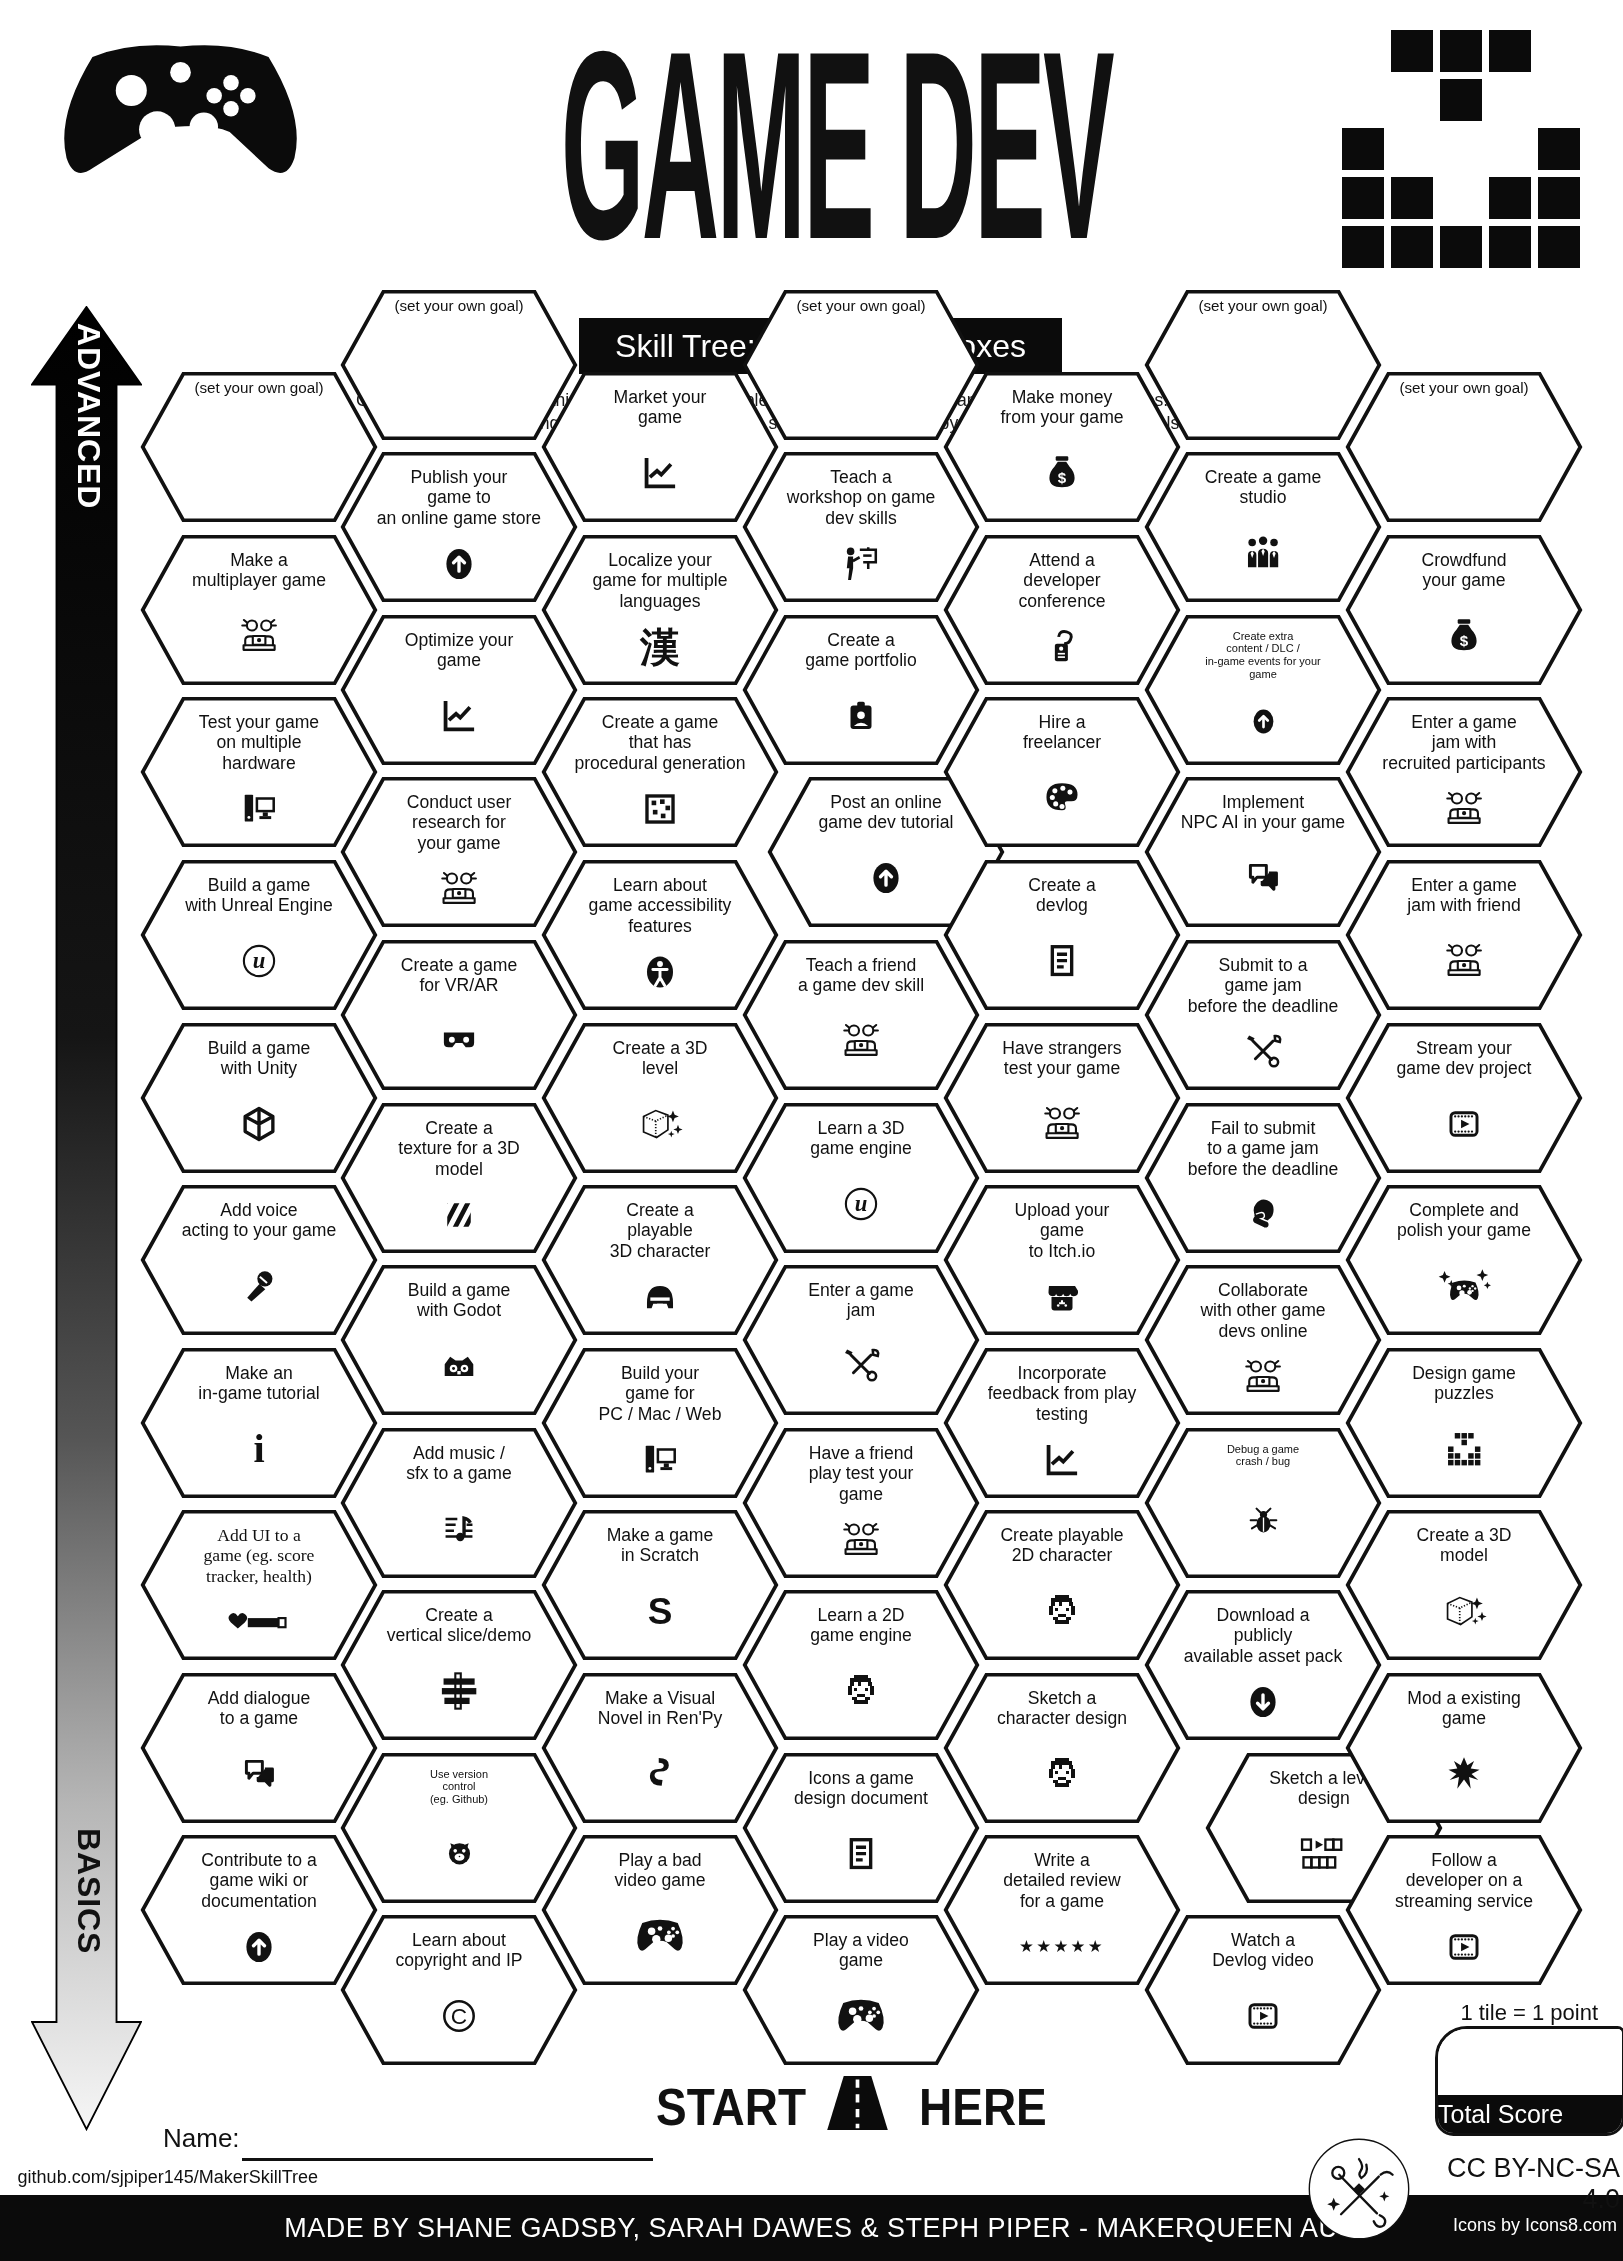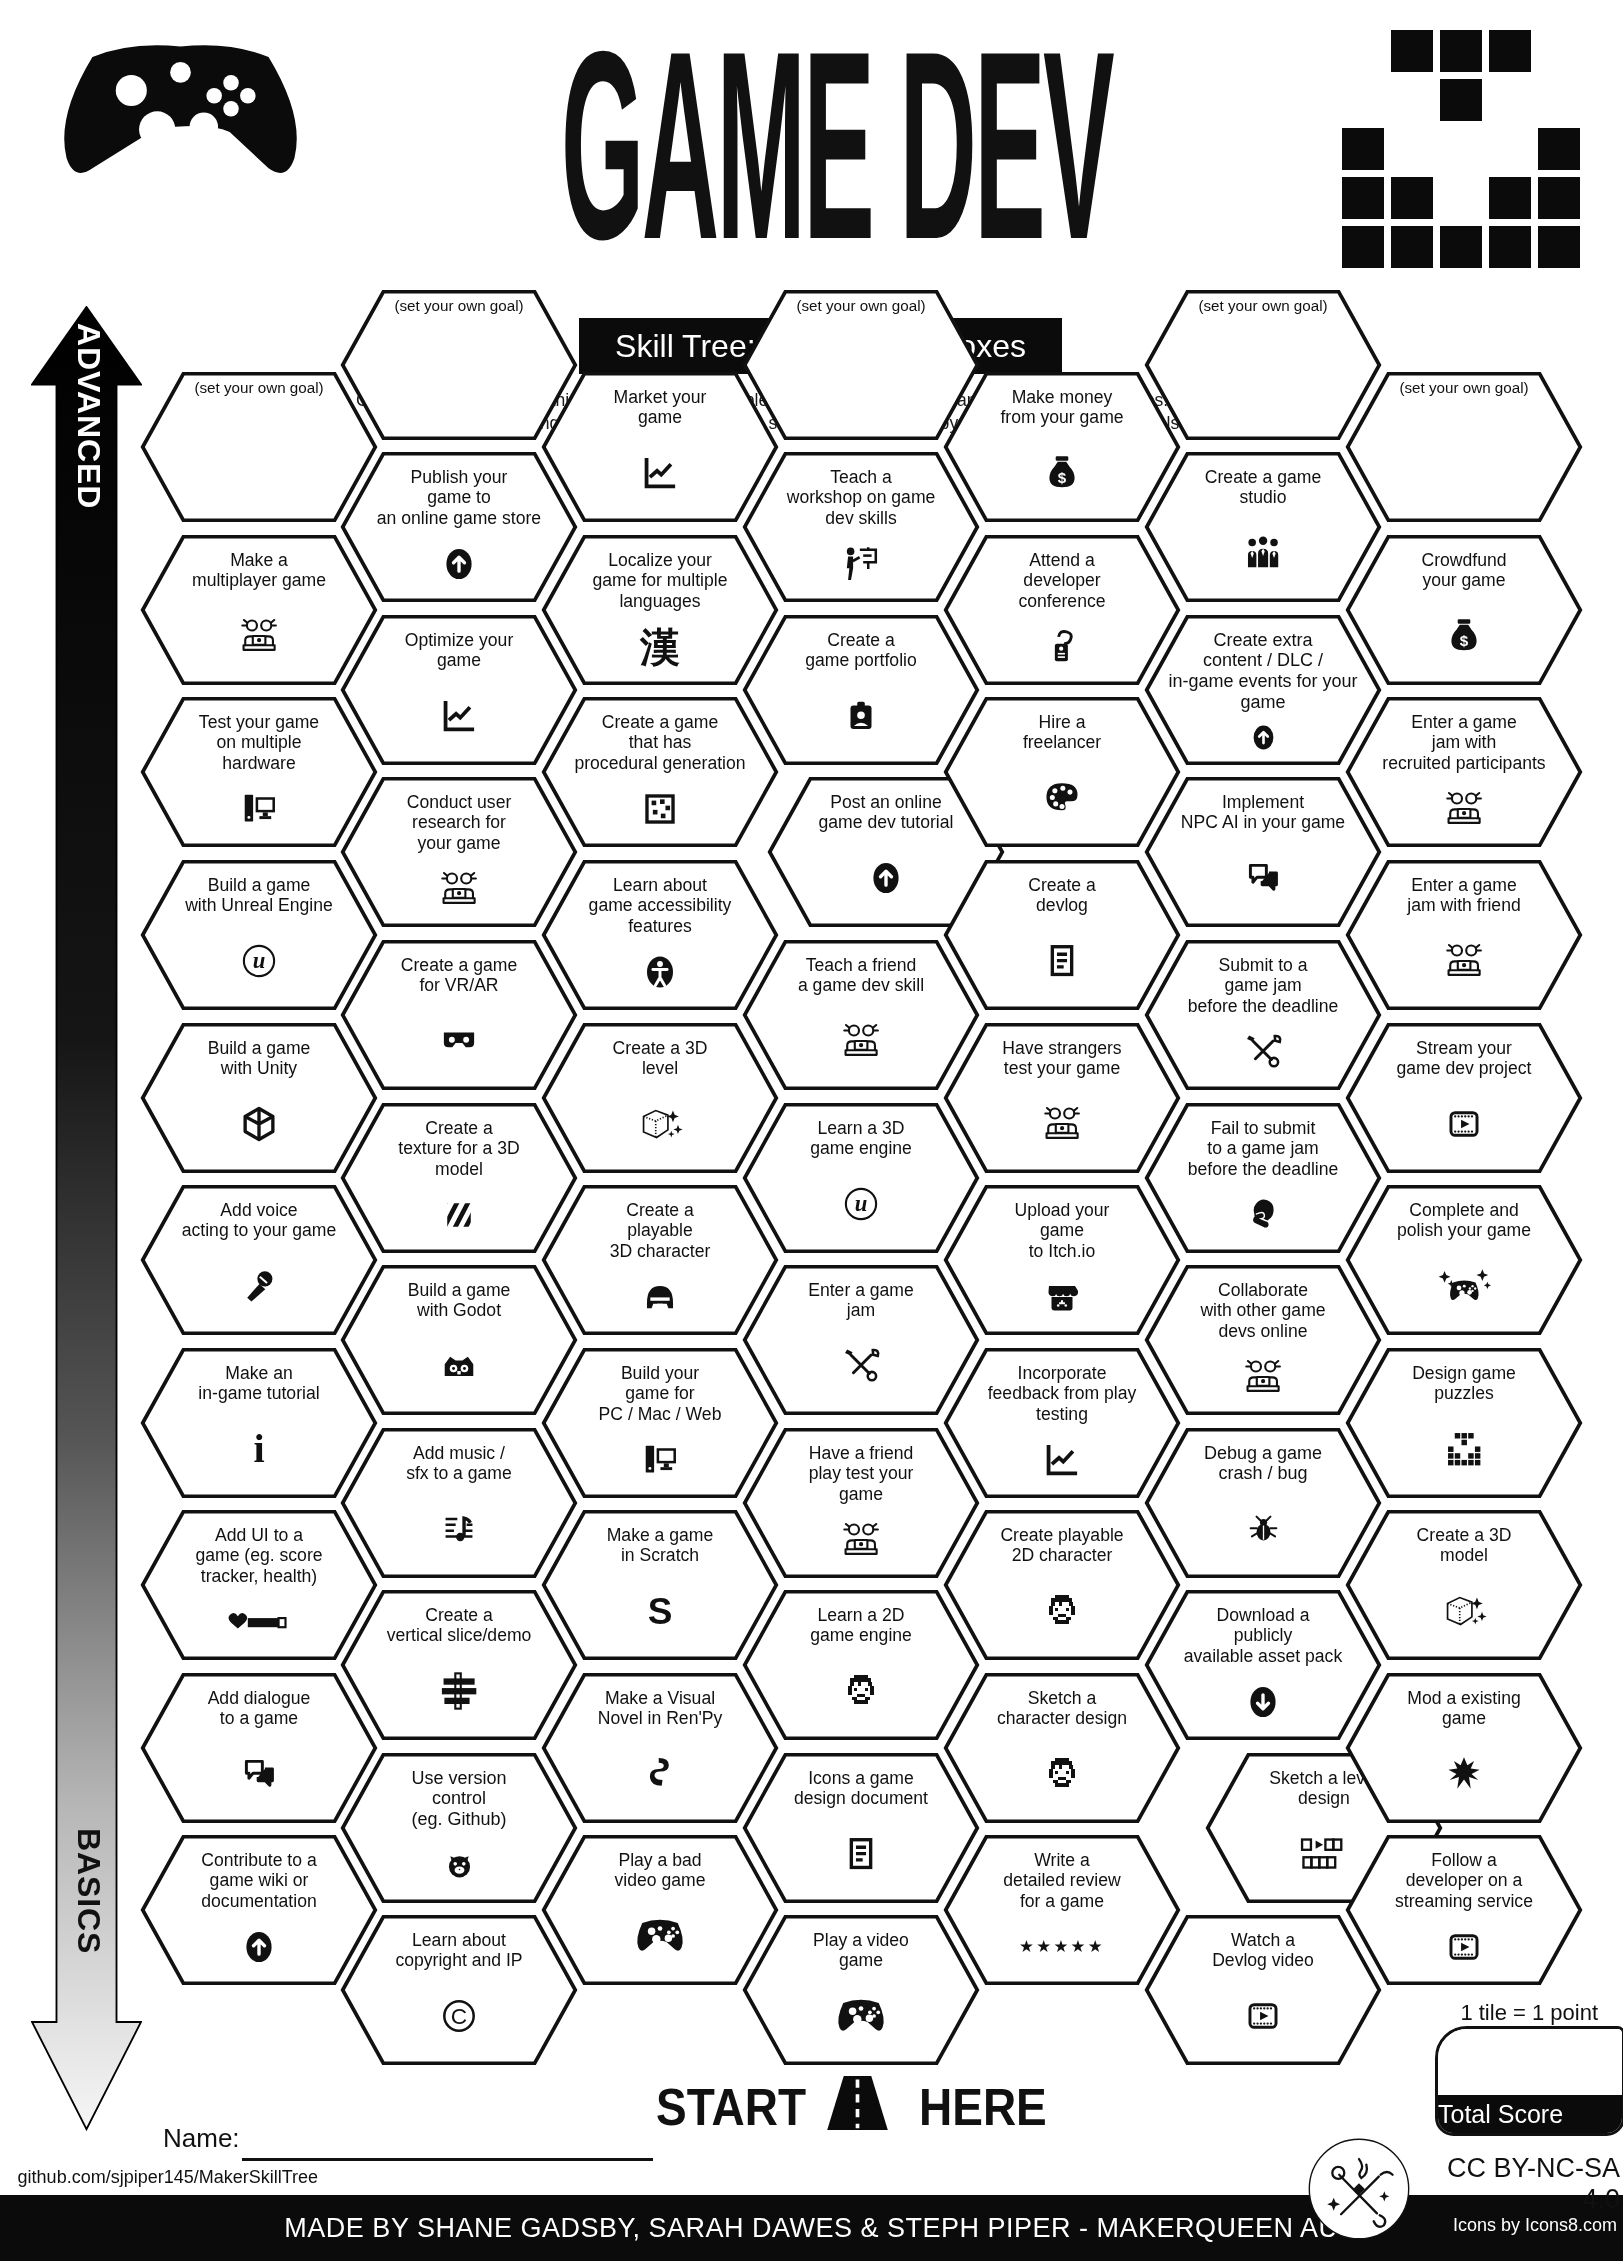--- a/index.html
+++ b/index.html
@@ -19,21 +19,21 @@
   
   .vlabel{position:absolute;writing-mode:vertical-rl;text-orientation:mixed;font-weight:bold;}
   #advanced-label{left:70px;top:323px;font-size:32px;letter-spacing:0.9px;color:#fff;}
   #basics-label{left:70px;top:1828px;font-size:32px;letter-spacing:0.9px;color:#111;}
   
   .tile{position:absolute;}
   .tile .hexbg{position:absolute;left:0;top:0;width:100%;height:100%;}
   .tile-inner{position:absolute;left:18.5px;right:18.5px;top:0;bottom:3.7px;display:flex;flex-direction:column;align-items:center;}
   .tile-label{margin-top:15.7px;font-size:17.6px;line-height:1.16;text-align:center;white-space:pre-line;}
   .tile.goal .tile-label{margin-top:8.3px;font-size:15.2px;}
-  .tile.small .tile-label{font-size:18px;line-height:1.15;}
+  .tile.small .tile-label{font-size:11px;line-height:1.15;}
   .tile-icon{flex:1;display:flex;align-items:center;justify-content:center;}
   .tile-icon svg{height:42px;width:auto;display:block;}
   .tile.small .tile-icon svg{height:33px;}
   .glyphicon{font-size:40px;font-weight:bold;font-family:"DejaVu Sans","Liberation Sans",sans-serif;line-height:1;}
   .stars{font-size:16.6px;letter-spacing:2.3px;font-family:"DejaVu Sans",sans-serif;}
   
   .start-word{position:absolute;top:2077px;font-size:46px;font-weight:bold;letter-spacing:0px;transform:scaleY(1.12);transform-origin:top;}
   #start-label{left:647px;width:159px;text-align:right;}
   #here-label{left:919px;width:159px;text-align:left;}
   #road-icon{position:absolute;left:815px;top:2075px;}
@@ -227,21 +227,21 @@
         <div class="tile-inner">
           <div class="tile-label">Make an
 in-game tutorial</div>
           <div class="tile-icon">
             <svg viewBox="0 0 100 100">
               <text x="50" y="82" text-anchor="middle" font-family="Liberation Serif,serif" font-weight="bold" font-size="96" fill="#111">i</text>
             </svg>
           </div>
         </div>
       </div>
-      <div class="tile" style="left: 139px; top: 1509px; width: 240px; height: 152px;">
+      <div class="tile" style="left: 139px; top: 1509px; width: 240px; height: 152px; font-family: Liberation Serif, serif;">
         <svg class="hexbg" viewBox="0 0 520 330" preserveAspectRatio="none">
           <polygon points="8,165 96,6 424,6 512,165 424,324 96,324" fill="#fff" stroke="#111" stroke-width="8"></polygon>
         </svg>
         <div class="tile-inner">
           <div class="tile-label">Add UI to a
 game (eg. score
 tracker, health)</div>
           <div class="tile-icon">
             <svg viewBox="0 0 150 60" style="height:26px">
               <path d="M25 17 q-8-13-18-4 -8 8 2 18 l16 14 16-14 q10-10 2-18 -10-9-18 4 z" fill="#111"></path>

